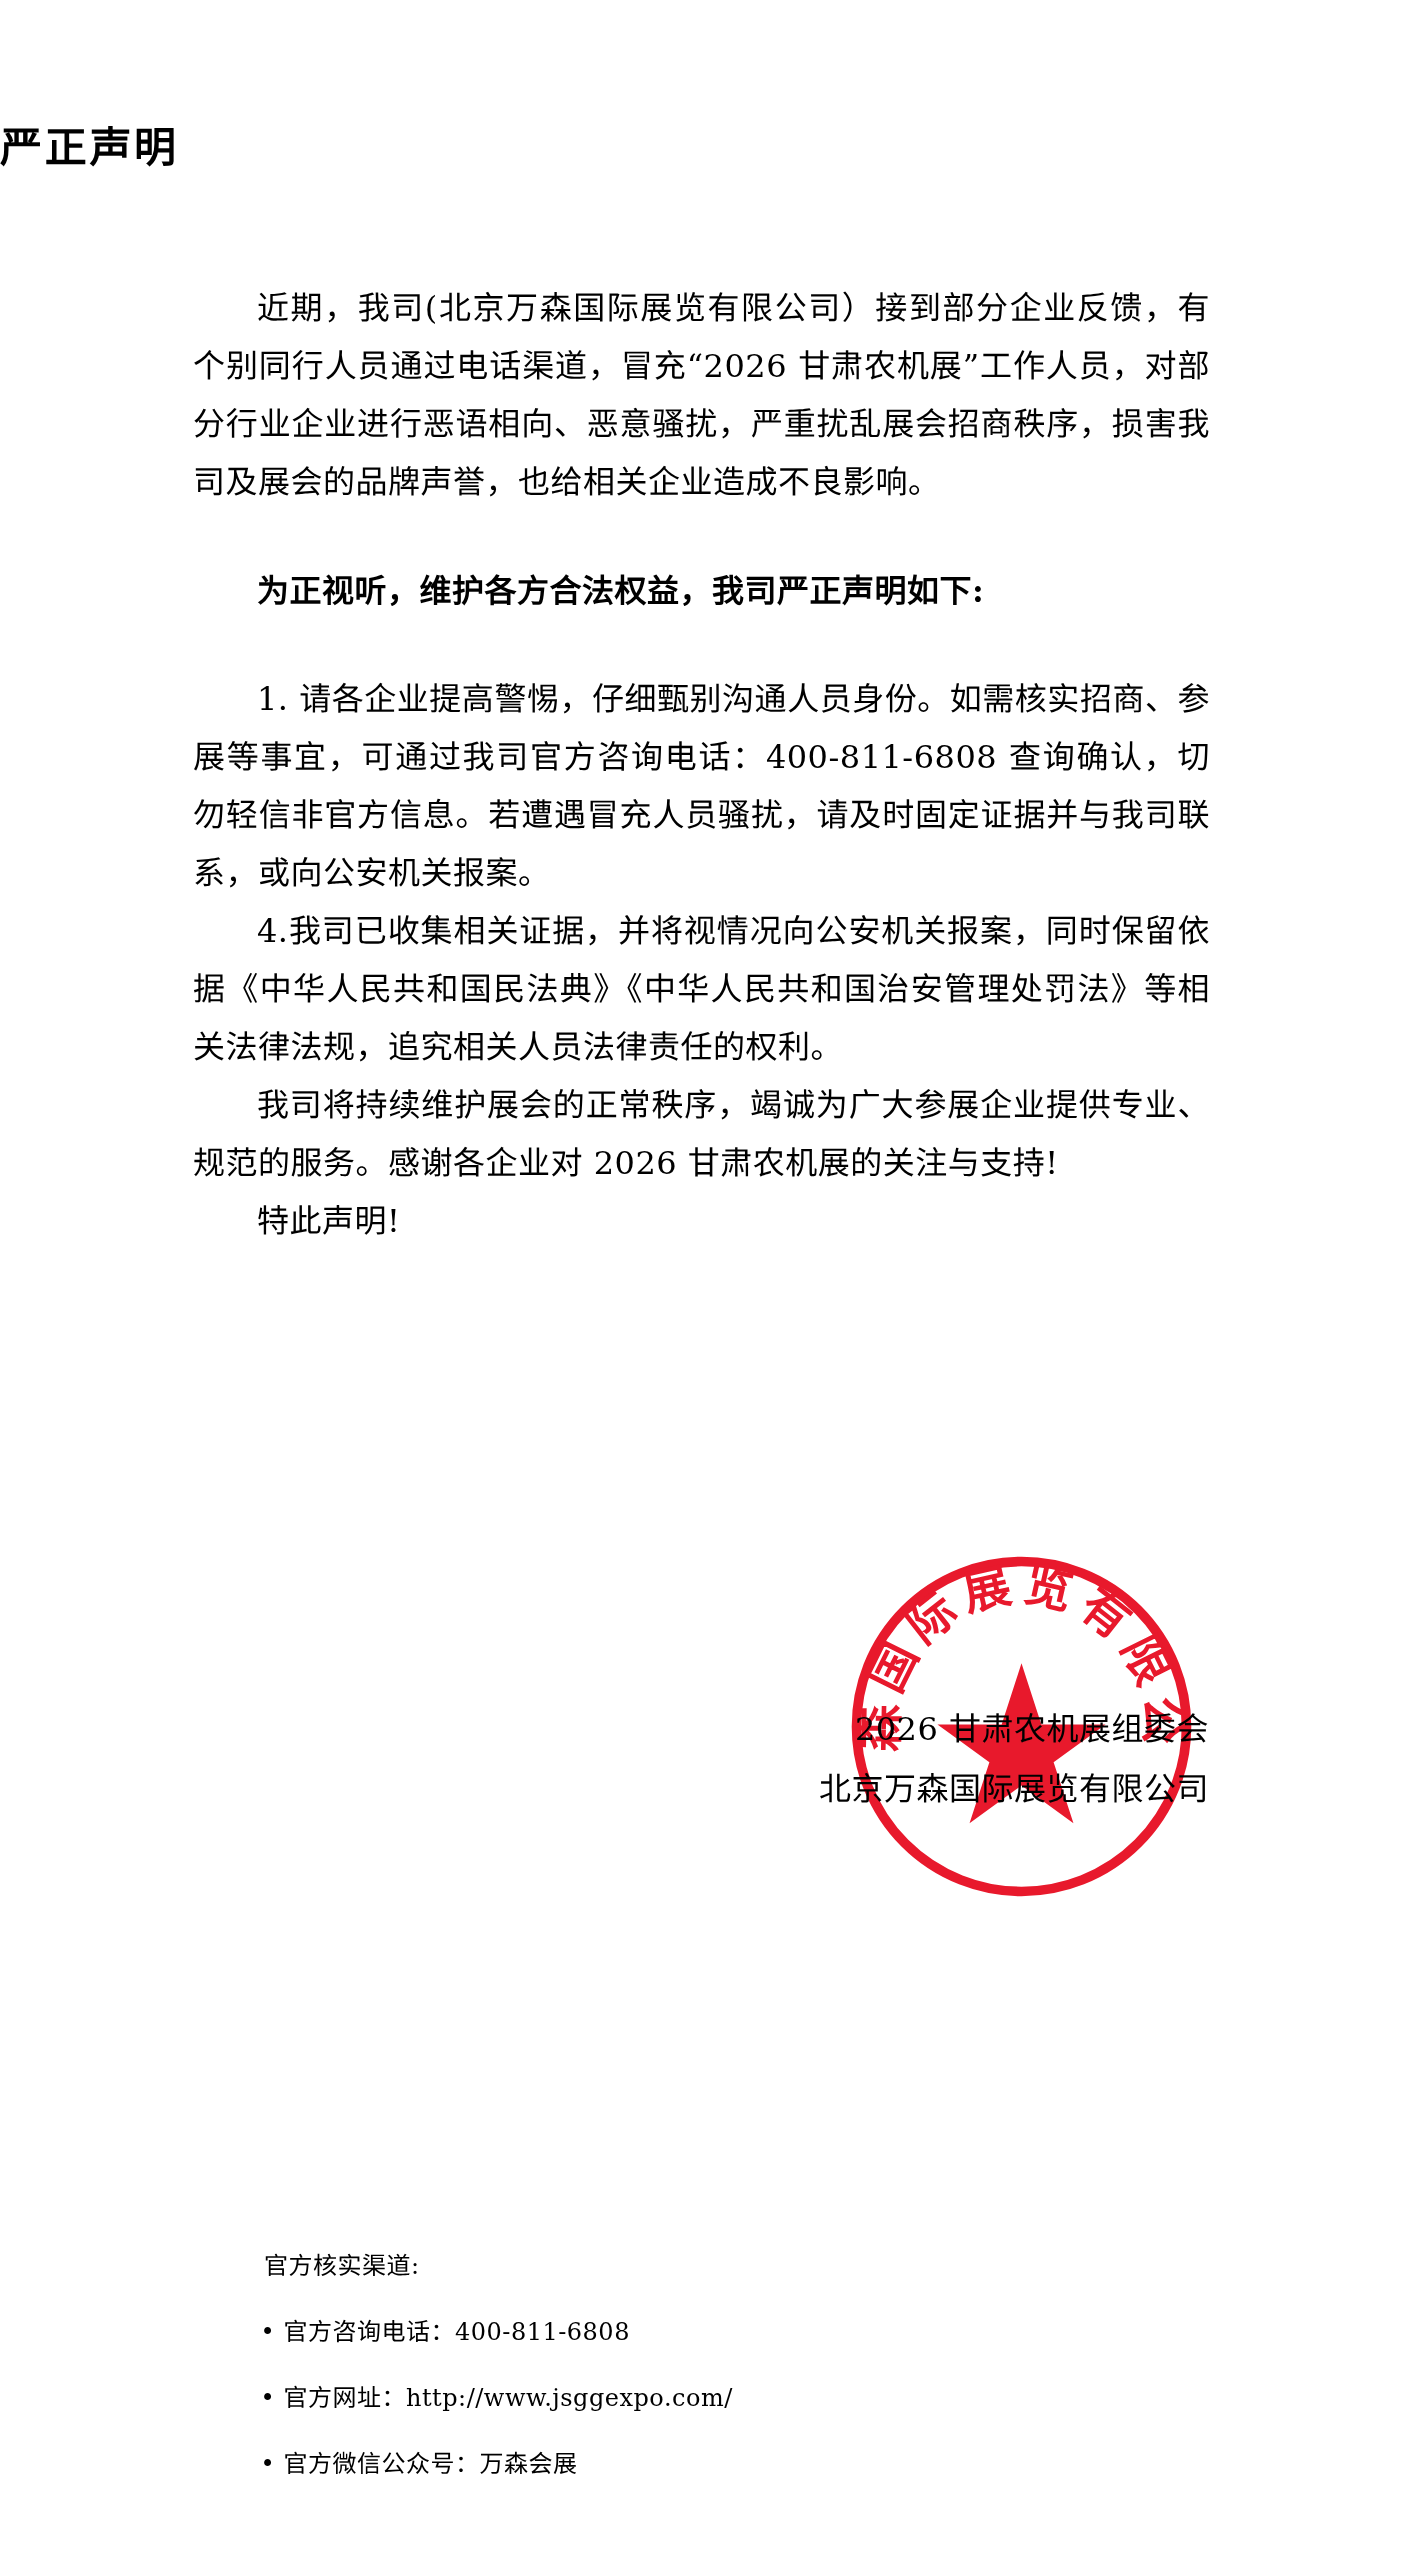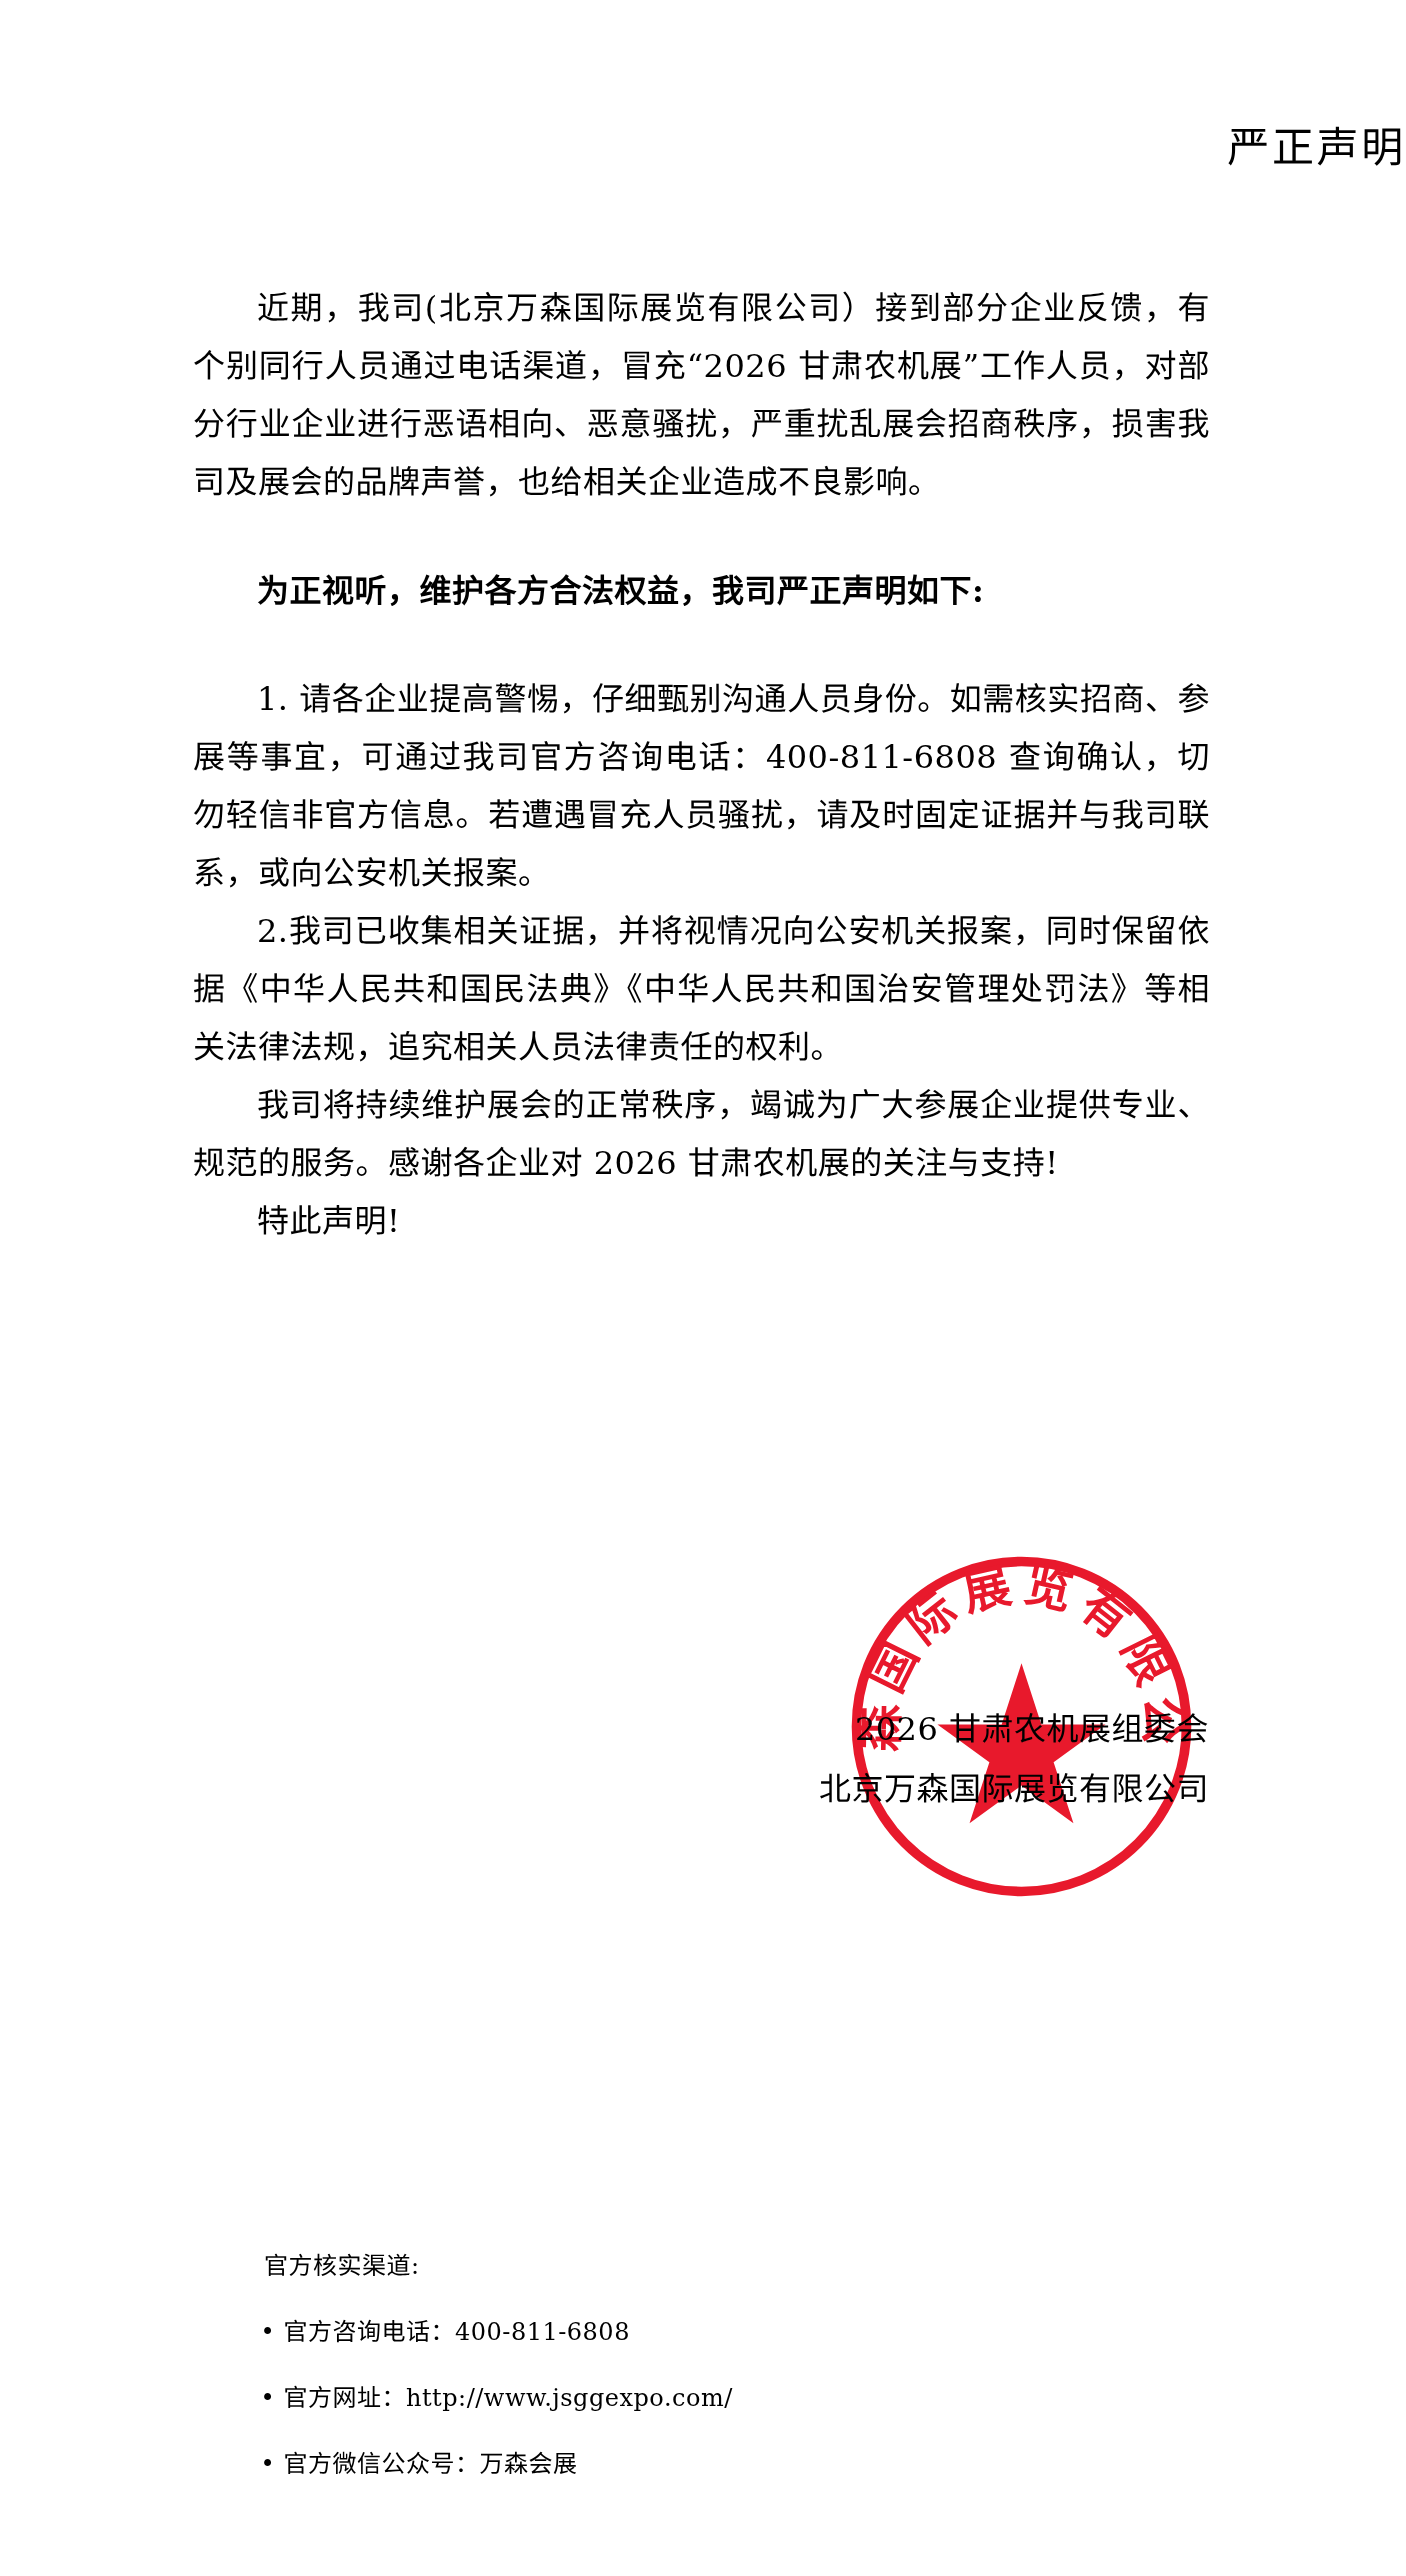--- a/index.html
+++ b/index.html
@@ -22,23 +22,23 @@
     inset: 0;
     background: #ffffff;
   }
 
   
   .doc-title {
     position: absolute;
     top: 113px;
     left: 0;
     width: 100%;
-    text-align: right;
+    text-align: left;
     font-size: 42px;
-    font-weight: normal;
+    font-weight: bold;
     letter-spacing: 2.7px;
     font-family: "DejaVu Serif", "Liberation Serif", serif;
   }
 
   
   .body-block {
     position: absolute;
     left: 193px;
     top: 279px;
     width: 1017px;
@@ -119,21 +119,21 @@
     <p class="para indent">近期，我司(北京万森国际展览有限公司）接到部分企业反馈，有个别同行人员通过电话渠道，冒充“2026 甘肃农机展”工作人员，对部分行业企业进行恶语相向、恶意骚扰，严重扰乱展会招商秩序，损害我司及展会的品牌声誉，也给相关企业造成不良影响。</p>
 
     <div class="gap-lg"></div>
 
     <p class="para indent bold">为正视听，维护各方合法权益，我司严正声明如下:</p>
 
     <div class="gap-md"></div>
 
     <p class="para indent">1.  请各企业提高警惕，仔细甄别沟通人员身份。如需核实招商、参展等事宜，可通过我司官方咨询电话：400-811-6808 查询确认，切勿轻信非官方信息。若遭遇冒充人员骚扰，请及时固定证据并与我司联系，或向公安机关报案。</p>
 
-    <p class="para indent">2.我司已收集相关证据，并将视情况向公安机关报案，同时保留依据《中华人民共和国民法典》《中华人民共和国治安管理处罚法》等相关法律法规，追究相关人员法律责任的权利。</p>
+    <p class="para indent">4.我司已收集相关证据，并将视情况向公安机关报案，同时保留依据《中华人民共和国民法典》《中华人民共和国治安管理处罚法》等相关法律法规，追究相关人员法律责任的权利。</p>
 
     <p class="para indent">我司将持续维护展会的正常秩序，竭诚为广大参展企业提供专业、规范的服务。感谢各企业对 2026 甘肃农机展的关注与支持!</p>
 
     <p class="para indent">特此声明!</p>
   </div>
 
   <div class="seal">
     <svg viewBox="0 0 400 400" xmlns="http://www.w3.org/2000/svg">
       <defs>
         <path id="sealArcPath" d="M 58,200 A 142,142 0 0 1 342,200" fill="none"></path>

